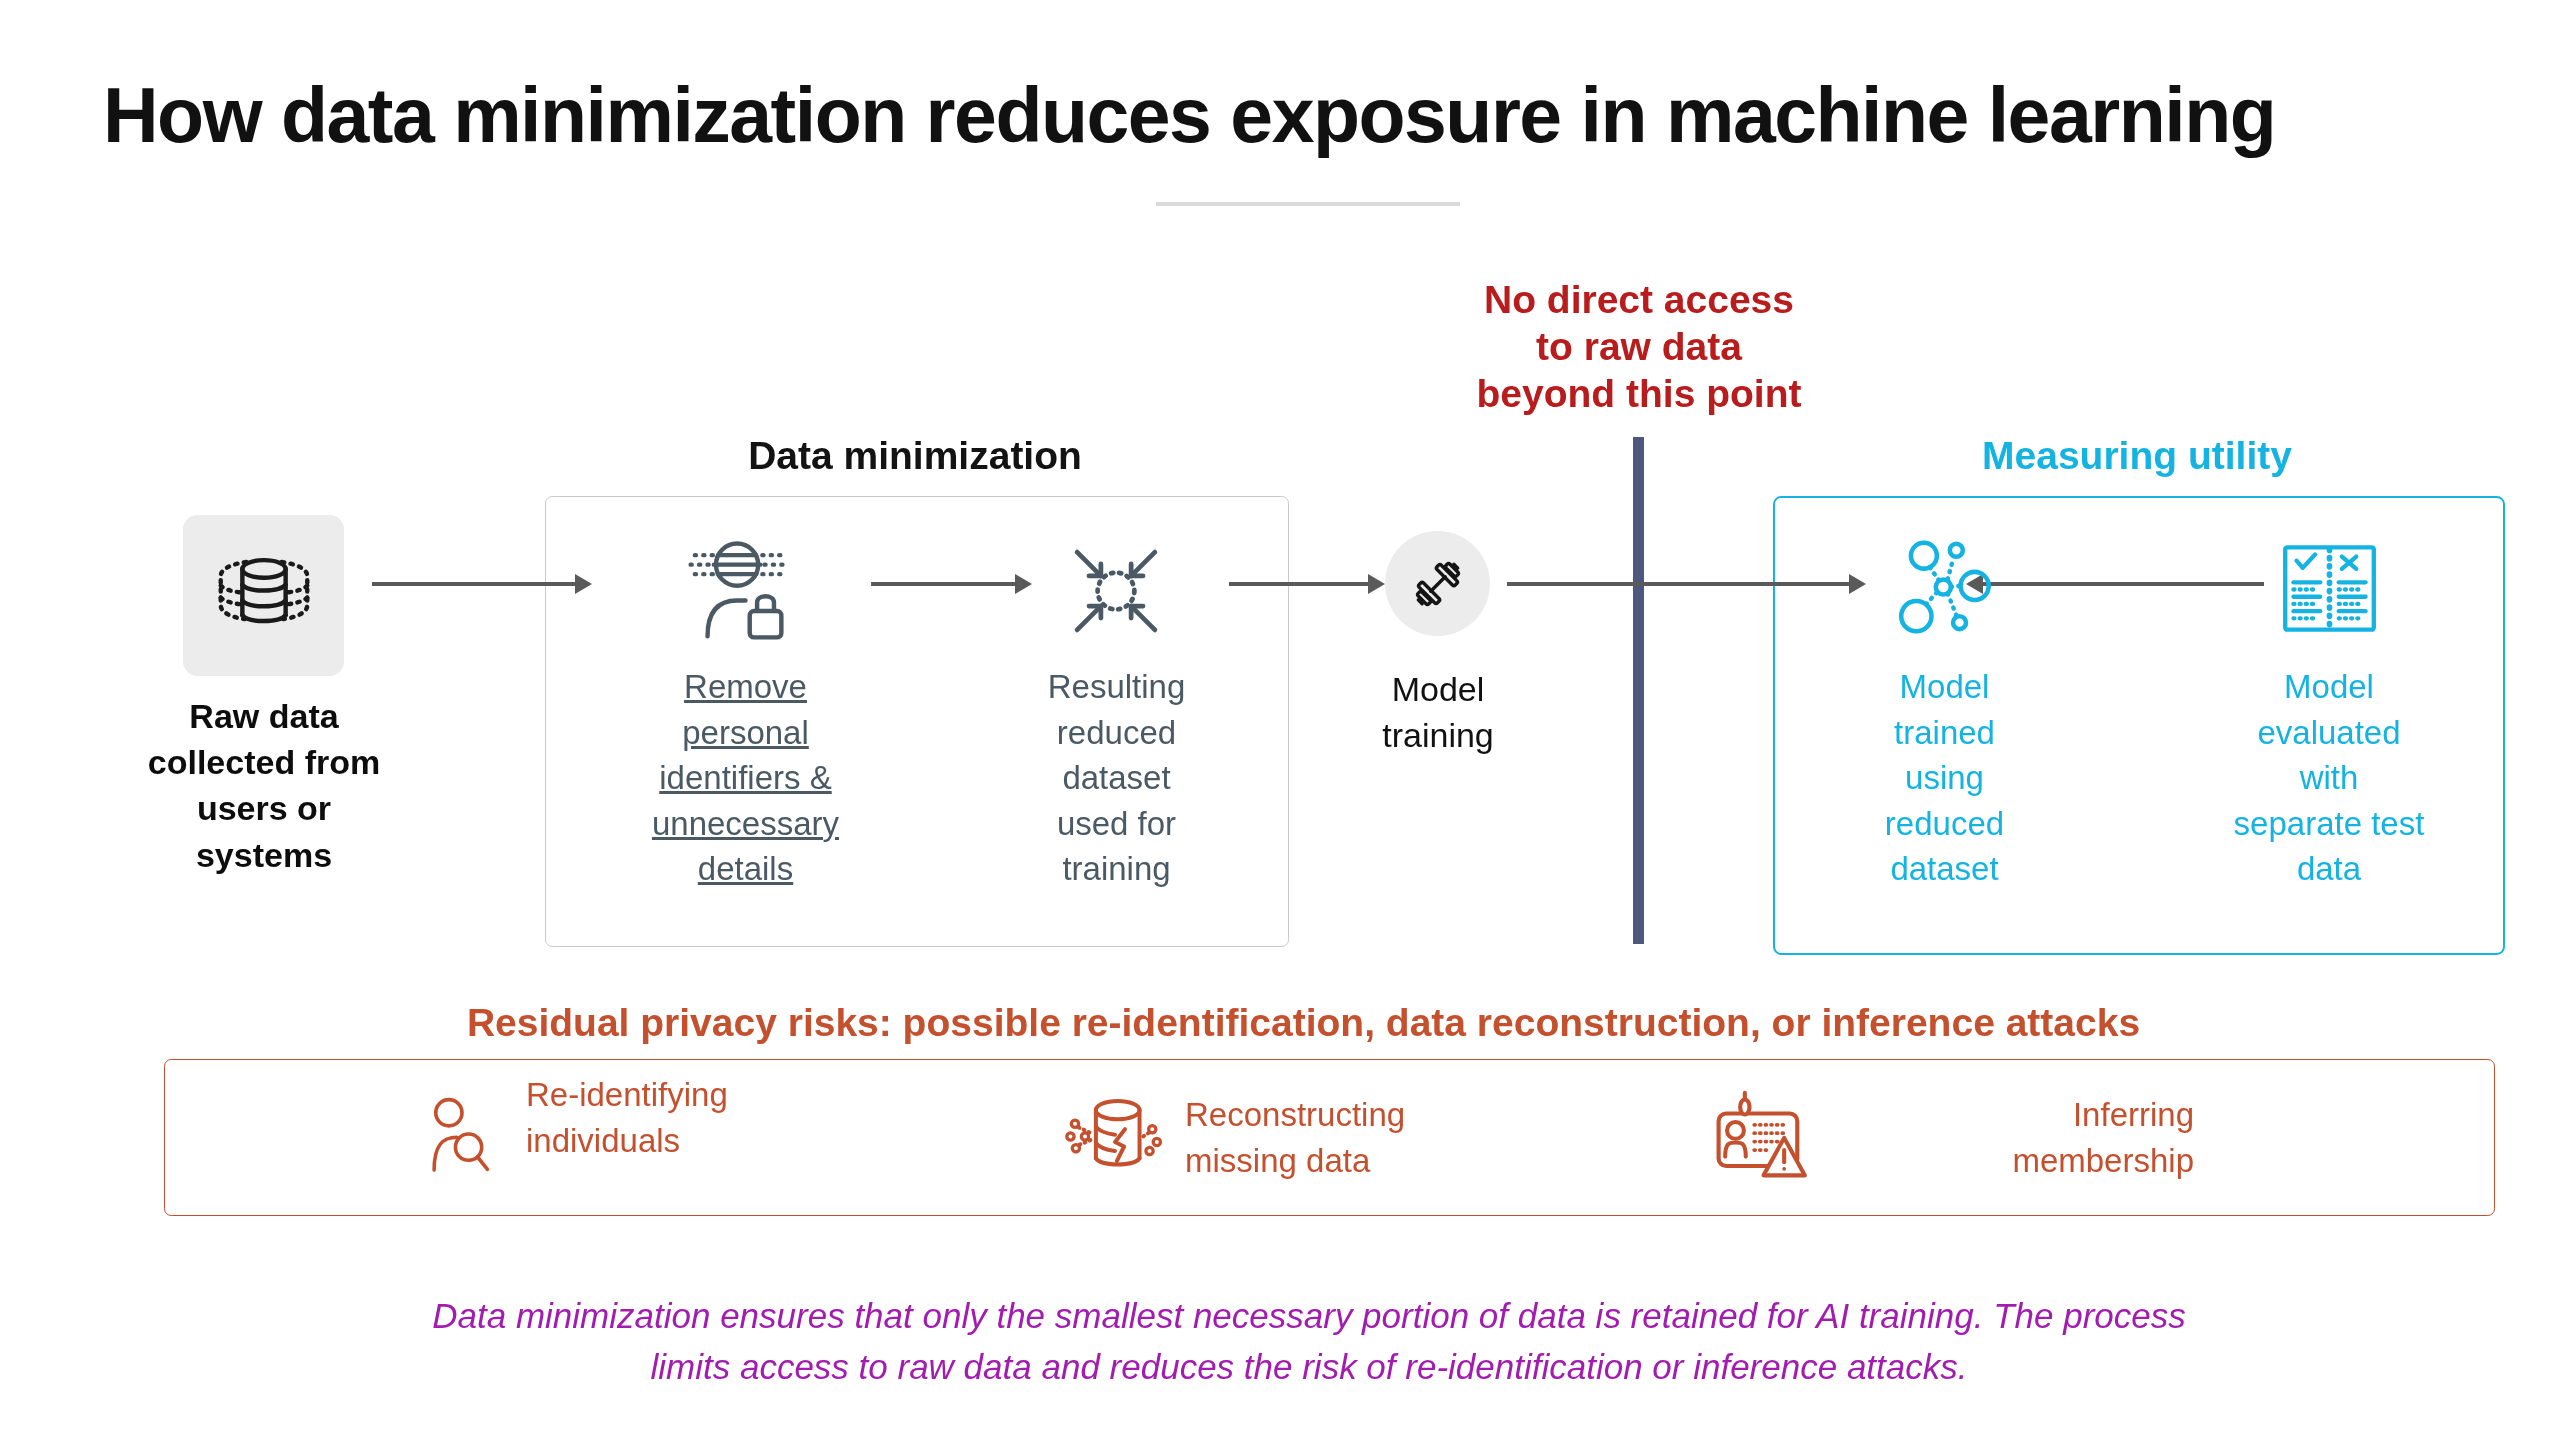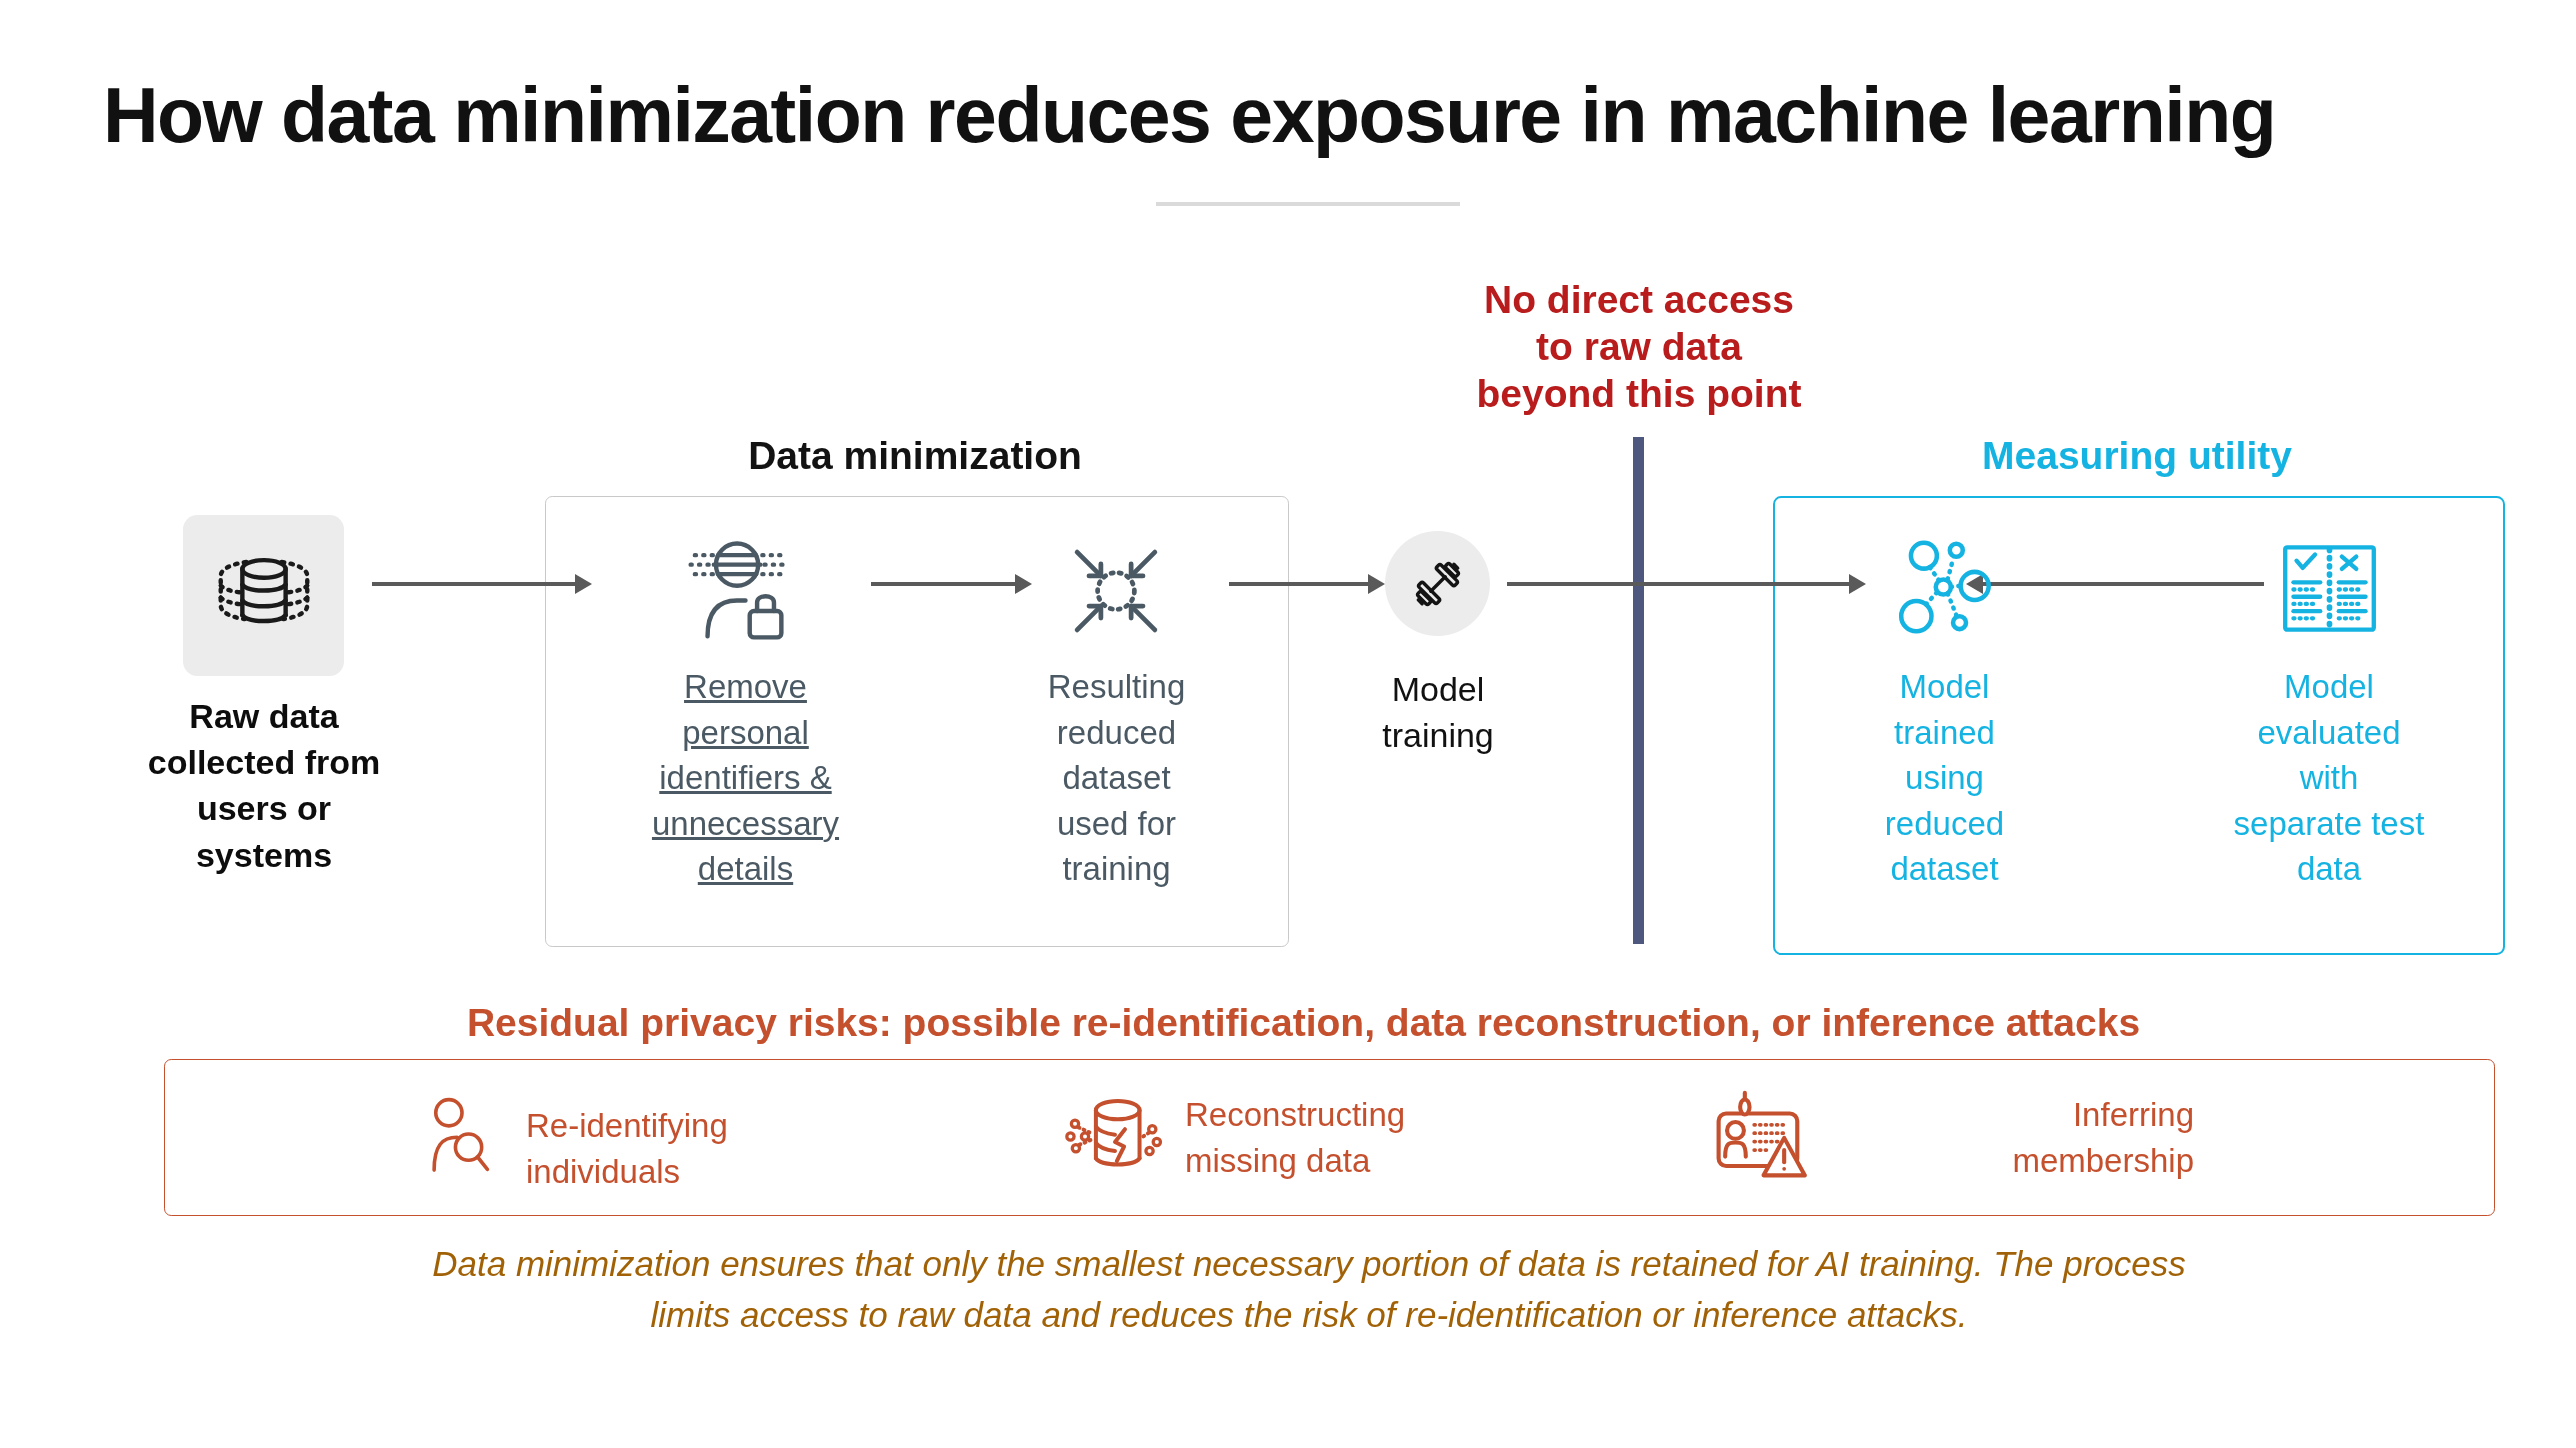--- a/index.html
+++ b/index.html
@@ -51,28 +51,28 @@
   .model-circle{left:1385px;top:531px;width:105px;height:105px;border-radius:50%;
                 background:#ececec;display:flex;align-items:center;justify-content:center;}
   .model-label{left:1309px;top:666px;width:258px;font-size:34px;color:#111;line-height:1.36;}
 
   .risks-heading{left:273px;top:1001px;width:2061px;font-size:39px;font-weight:800;color:#c4502e;}
   .risks-box{left:164px;top:1059px;width:2329px;height:155px;border:1.5px solid #c4502e;
              border-radius:7.2px;background:#fff;}
   .risk-icon{display:flex;align-items:center;justify-content:center;}
   .risk-label{font-size:33px;line-height:1.4;color:#c4502e;}
   .ri-1{left:421px;top:1083px;width:82px;height:106px;}
-  .rl-1{left:526px;top:1103px;width:361px;}
+  .rl-1{left:526px;top:1072px;width:361px;}
   .ri-2{left:1065px;top:1083px;width:100px;height:106px;}
   .rl-2{left:1185px;top:1092px;width:361px;}
   .ri-3{left:1713px;top:1083px;width:103px;height:106px;}
   .rl-3{left:1833px;top:1092px;width:361px;text-align:right;}
 
-  .footer-note{left:155px;top:1239px;width:2308px;font-size:35px;font-style:italic;
-               color:#a16207;line-height:1.45;}
+  .footer-note{left:155px;top:1291px;width:2308px;font-size:35px;font-style:italic;
+               color:#a21caf;line-height:1.45;}
   svg{display:block;}
 </style>
 </head>
 <body>
 
 <div id="canvas">
 
   <div class="abs page-title">How data minimization reduces exposure in machine learning</div>
   <div class="abs title-underline"></div>
 

